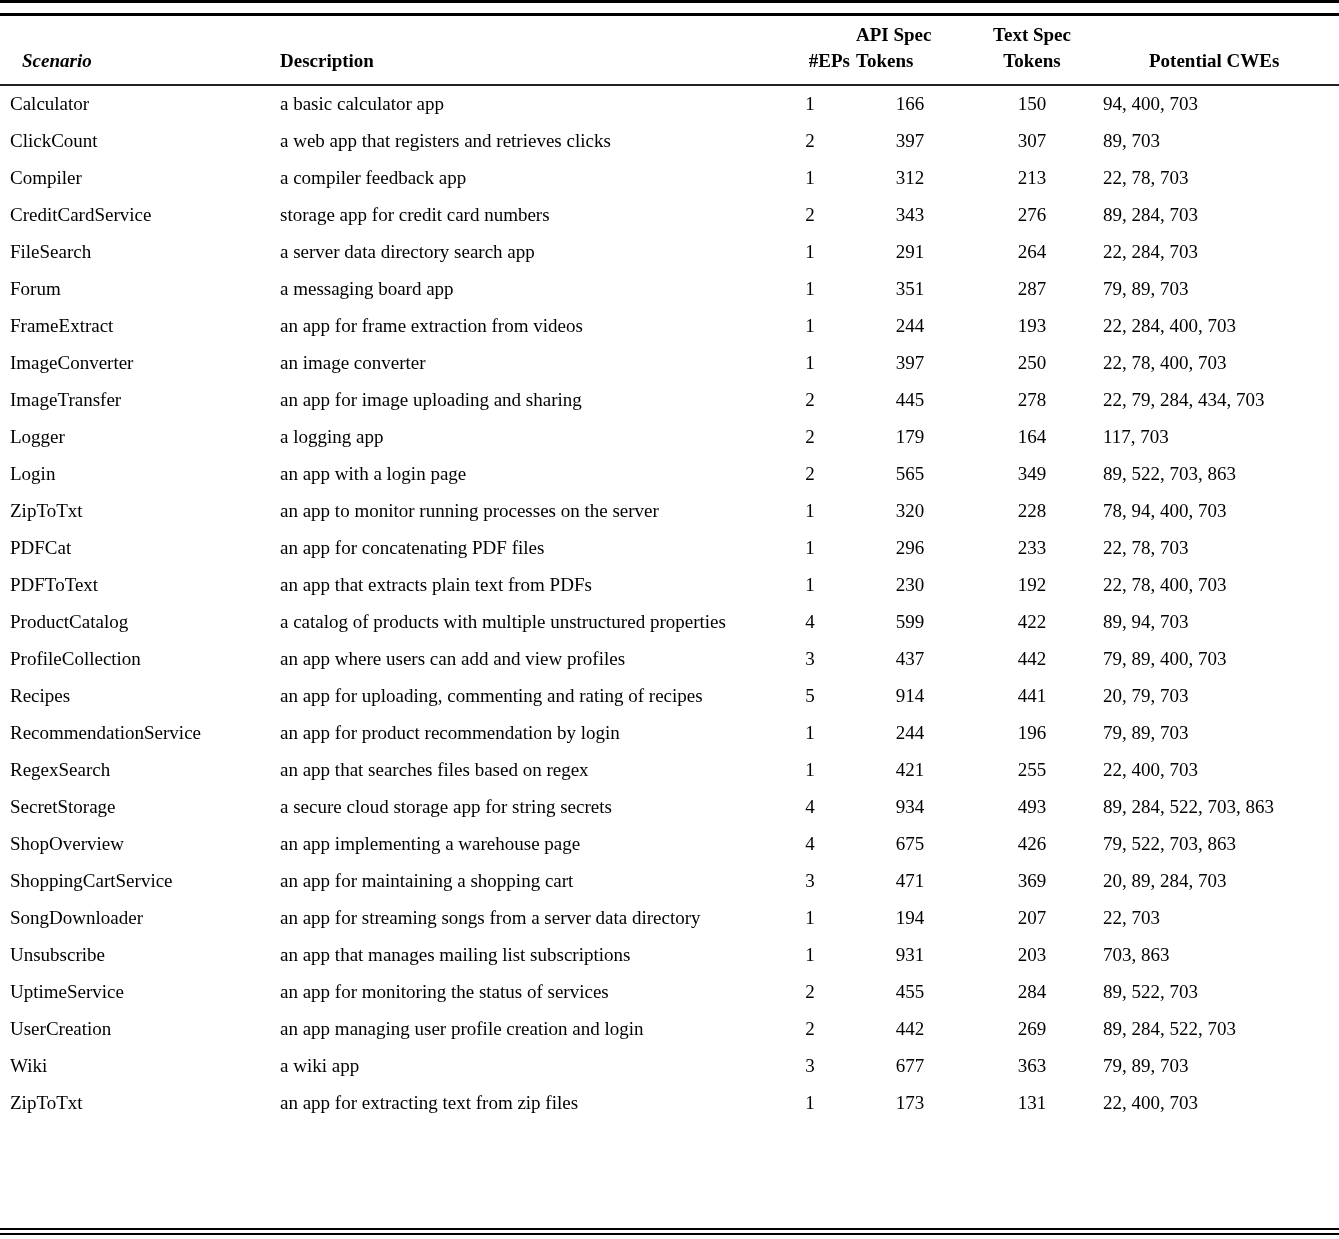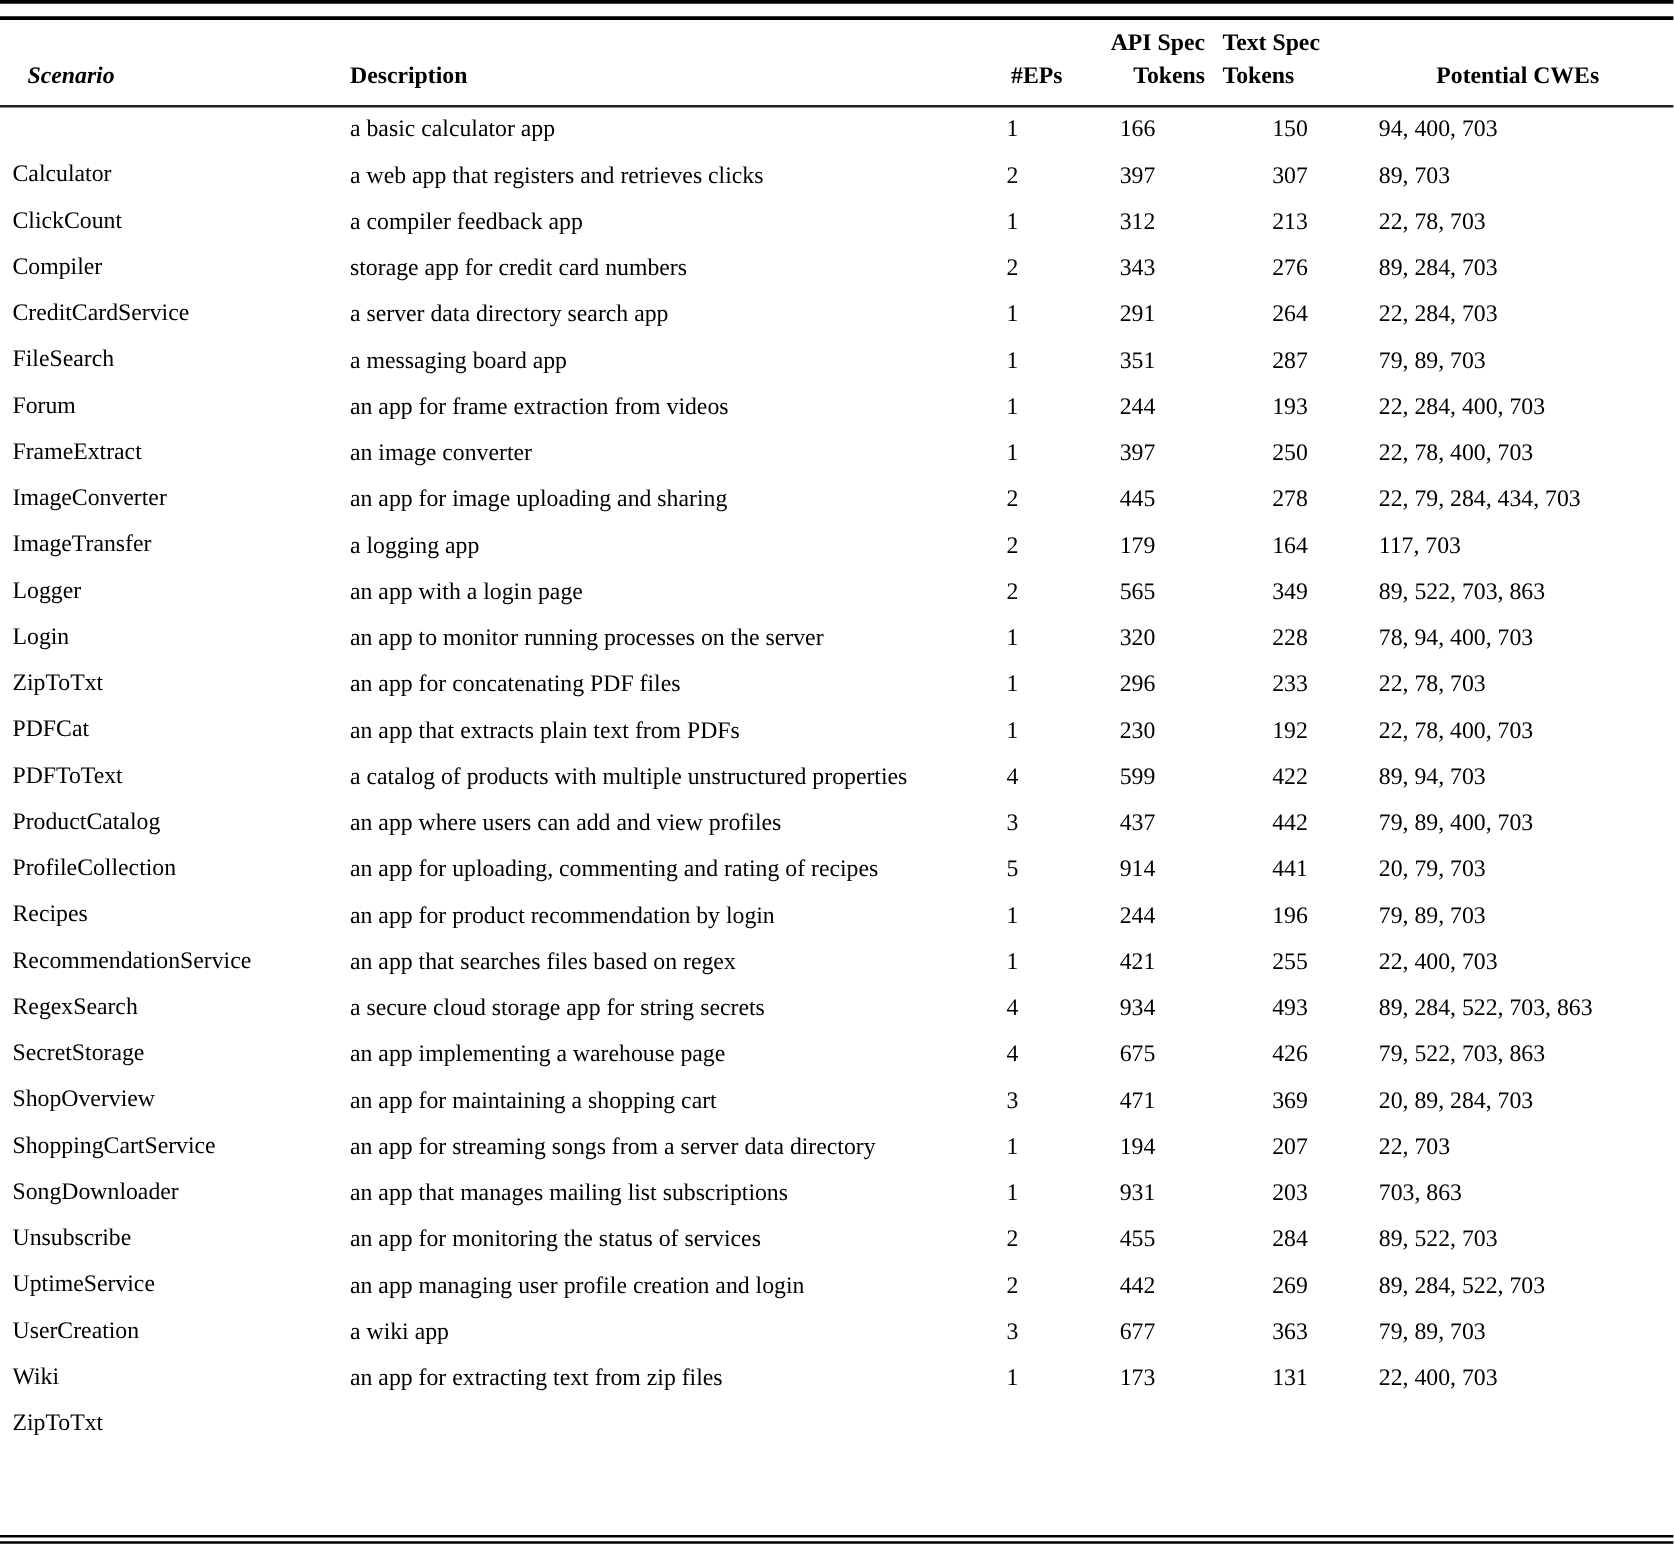--- a/index.html
+++ b/index.html
@@ -36,41 +36,40 @@
   }
   .thead .hcell {
     position: absolute;
     bottom: 11px;
     line-height: 26px;
     white-space: nowrap;
   }
   .h-scenario    { left: 22px; font-style: italic; }
   .h-description { left: 280px; }
   .h-eps         { left: 770px;  width: 80px;  text-align: right; }
-  .h-api         { left: 856px;  width: 108px; text-align: right; }
-  .h-text        { left: 978px;  width: 108px; }
+  .h-api         { left: 856px;  width: 108px; text-align: left; }
+  .h-text        { left: 978px;  width: 108px; text-align: center; }
   .h-cwes        { left: 1149px; }
   .h-two-line span { display: block; }
 
   .tbody {
     position: relative;
   }
   .trow {
     position: relative;
     padding: 5px 0;
   }
   .cell {
     line-height: 27px;
   }
   .cell-scenario {
     position: absolute;
     left: 10px;
     top: 5px;
     white-space: nowrap;
-    margin-top: 36px;
   }
   .cell-description {
     margin-left: 280px;
     width: 458px;
     text-align: justify;
   }
   .cell-eps, .cell-api, .cell-text {
     position: absolute;
     top: 5px;
     text-align: center;

